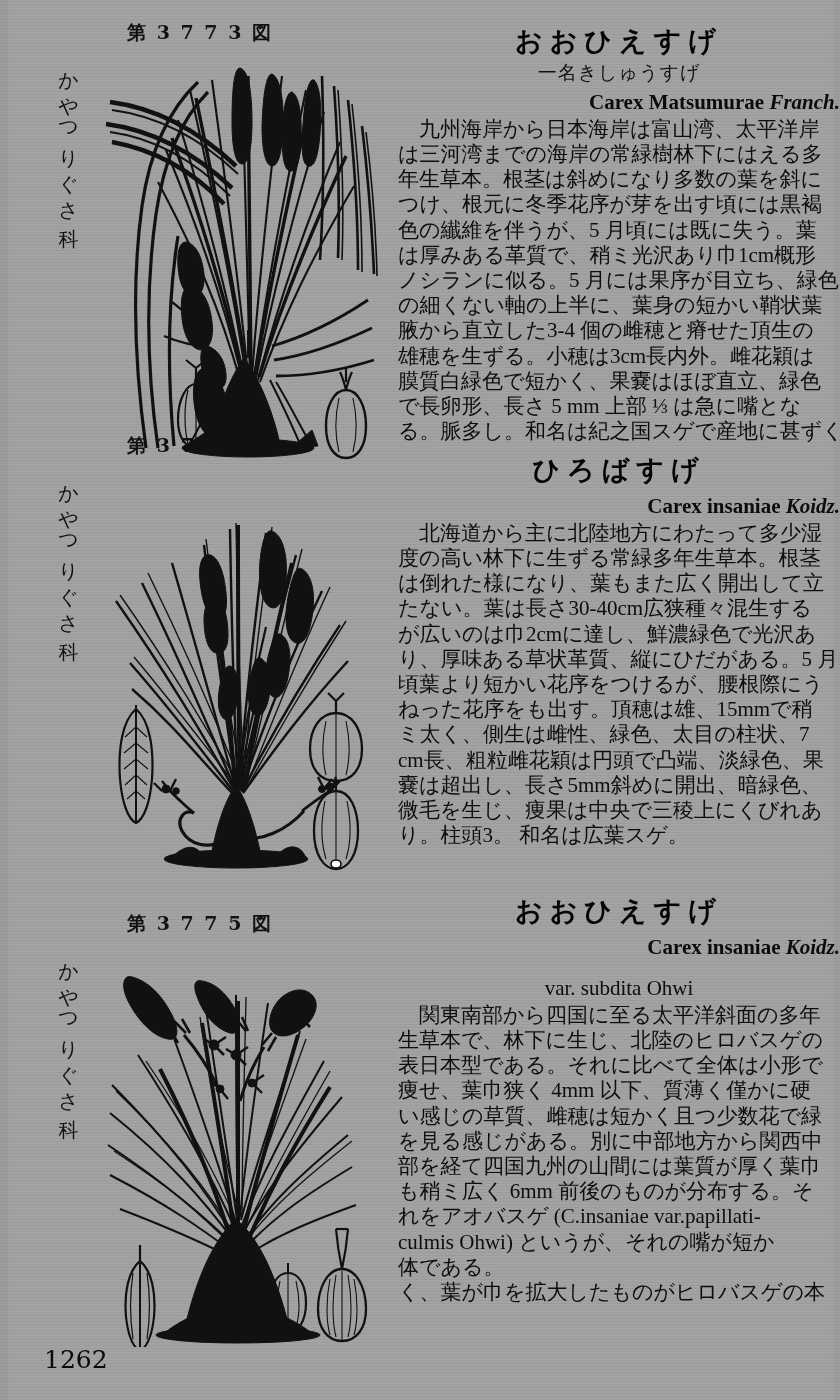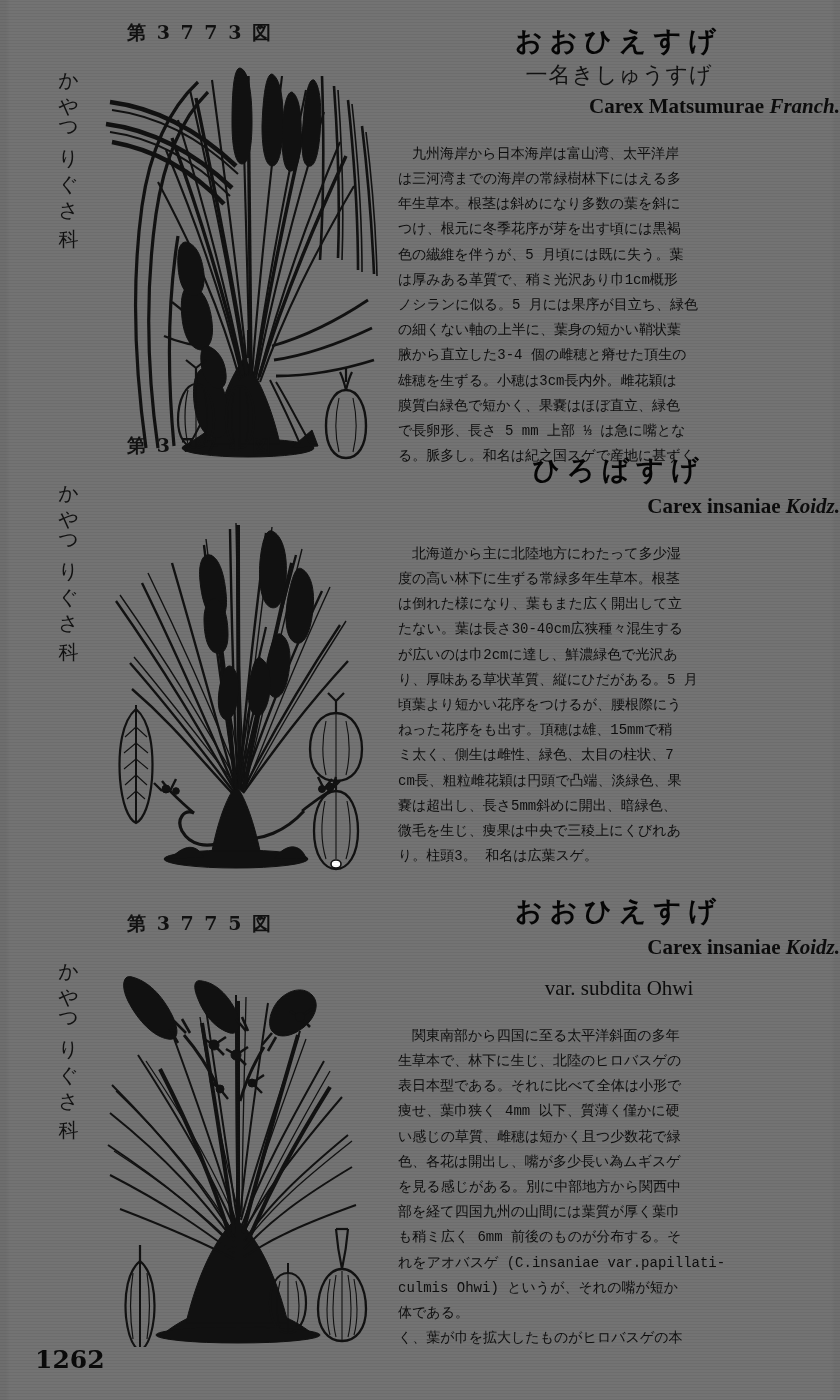--- a/index.html
+++ b/index.html
@@ -3,21 +3,21 @@
 <meta charset="utf-8">
 <style>
   html,body{margin:0;padding:0;background:#ffffff;}
   body{
     width:840px;height:1400px;position:relative;overflow:hidden;
     font-family:"Liberation Serif","DejaVu Serif",serif;
     color:#1a1a1a;
     -webkit-font-smoothing:none;
   }
   
-  #page{position:absolute;inset:0;background:#737373;}
+  #page{position:absolute;inset:0;background:#a3a3a3;}
   #page:before{
     content:"";position:absolute;inset:0;
     background:
       linear-gradient(90deg, rgba(0,0,0,0.045) 0 6px, rgba(0,0,0,0) 10px),
       linear-gradient(270deg, rgba(0,0,0,0.035) 0 5px, rgba(0,0,0,0) 9px);
     pointer-events:none;
   }
 
   
   .fig-block{position:absolute;left:0;width:400px;}
@@ -38,45 +38,45 @@
 
   
   .text-col{position:absolute;left:398px;top:0;width:442px;}
   .sec{position:absolute;left:0;width:442px;}
   .sec-jp-name{
     text-align:center;font-size:27px;font-weight:700;letter-spacing:7px;
     font-family:"DejaVu Sans","Liberation Sans",sans-serif;
     color:#050505;line-height:1.1;
   }
   .sec-alias{
-    text-align:center;font-size:22px;letter-spacing:1px;margin-top:4px;
+    text-align:center;font-size:19px;letter-spacing:1px;margin-top:4px;
     font-family:"DejaVu Serif","Liberation Serif",serif;color:#111;
   }
   .sec-latin{
     text-align:right;font-size:21px;margin-top:4px;color:#0c0c0c;
     font-family:Liberation Serif, serif;
   }
   .sec-latin .auth{font-style:italic;font-weight:700;}
   .sec-latin .genus{font-weight:600;}
   .sec-latin-2{
     text-align:center;font-size:21px;margin-top:16px;color:#0c0c0c;
     font-family:"Liberation Serif","DejaVu Serif",serif;
   }
   .body-jp{
-    margin-top:23px;font-size:14px;line-height:25.2px;
-    font-family:Liberation Mono, monospace;
+    margin-top:2px;font-size:21px;line-height:25.2px;
+    font-family:Liberation Serif, serif;
     color:#0d0d0d;letter-spacing:0px;
     text-align:justify;
   }
   .body-jp .ln{display:block;white-space:nowrap;}
 
   
   #folio{
-    position:absolute;left:35px;bottom:26px;
-    font-size:25px;font-weight:700;letter-spacing:0px;
+    position:absolute;left:44px;bottom:26px;
+    font-size:25px;font-weight:400;letter-spacing:0px;
     font-family:"DejaVu Serif","Liberation Serif",serif;color:#0a0a0a;
   }
 
   
   #grain{position:absolute;inset:0;pointer-events:none;opacity:.10;
     background-image:
       repeating-linear-gradient(0deg, rgba(0,0,0,.5) 0 1px, rgba(255,255,255,0) 1px 3px);
     mix-blend-mode:multiply;}
 </style>
 </head>
@@ -493,21 +493,20 @@
       <div class="sec-latin-2">
         <span class="genus">var. subdita</span>
         <span class="auth">Ohwi</span>
       </div>
       <div class="body-jp">
         <span class="ln">　関東南部から四国に至る太平洋斜面の多年</span>
         <span class="ln">生草本で、林下に生じ、北陸のヒロバスゲの</span>
         <span class="ln">表日本型である。それに比べて全体は小形で</span>
         <span class="ln">痩せ、葉巾狭く 4mm 以下、質薄く僅かに硬</span>
         <span class="ln">い感じの草質、雌穂は短かく且つ少数花で緑</span>
-        <span class="ln">色、各花は開出し、嘴が多少長い為ムギスゲ</span>
         <span class="ln">を見る感じがある。別に中部地方から関西中</span>
         <span class="ln">部を経て四国九州の山間には葉質が厚く葉巾</span>
         <span class="ln">も稍ミ広く 6mm 前後のものが分布する。そ</span>
         <span class="ln">れをアオバスゲ (C.insaniae var.papillati-</span>
         <span class="ln">culmis Ohwi) というが、それの嘴が短か</span>
         <span class="ln">体である。</span>
         <span class="ln">く、葉が巾を拡大したものがヒロバスゲの本</span>
       </div>
     </div>
 

